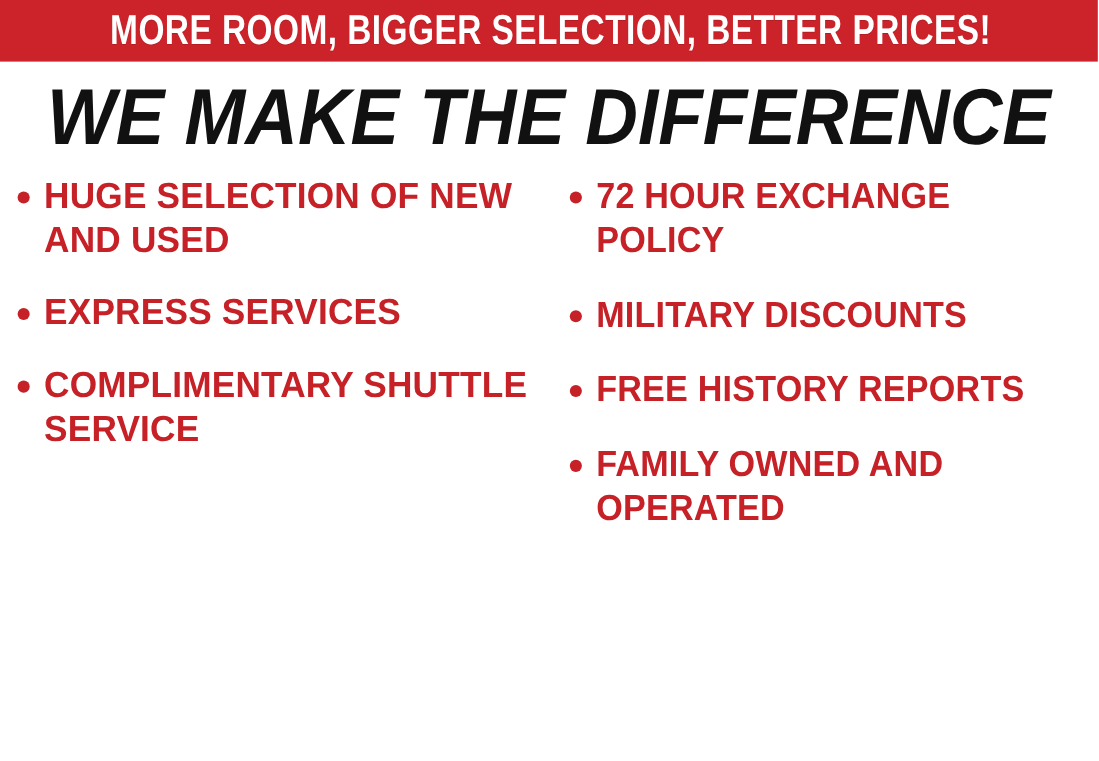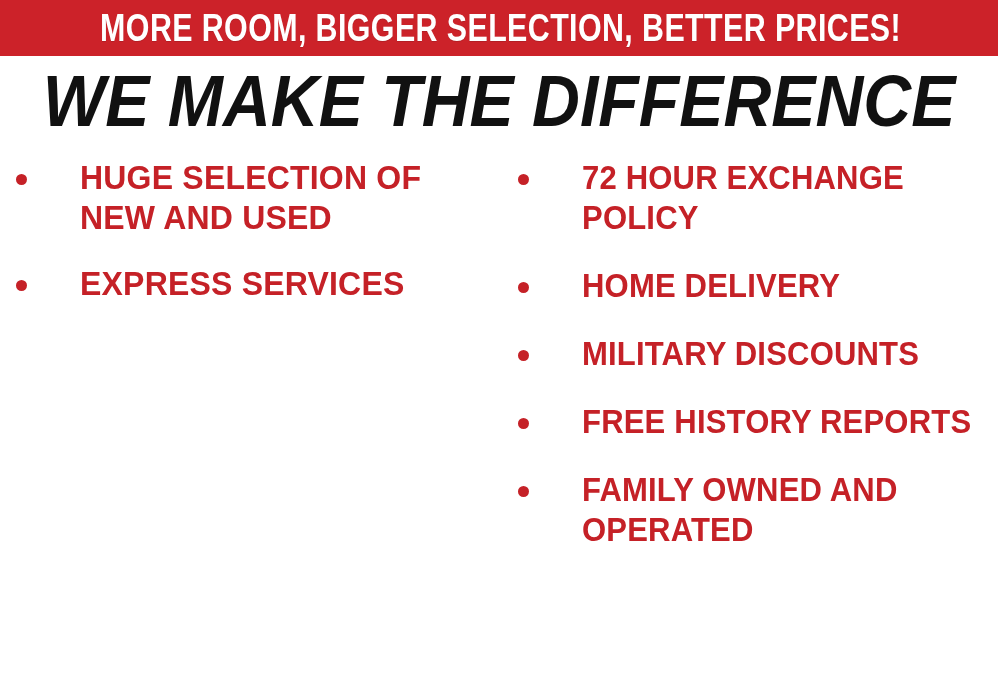--- a/index.html
+++ b/index.html
@@ -45,21 +45,21 @@
   }
 
   
   .headline {
     position: absolute;
     left: 0;
     top: 64px;
     width: 999px;
     height: 80px;
     display: flex;
-    align-items: flex-start;
+    align-items: flex-end;
     justify-content: center;
     overflow: hidden;
   }
   .headline-text {
     color: #111111;
     font-family: "Liberation Sans", sans-serif;
     font-weight: bold;
     font-style: italic;
     font-size: 72px;
     line-height: 74px;
@@ -83,21 +83,20 @@
     box-sizing: border-box;
     width: 50%;
   }
   .column-left  { padding-left: 16px;  padding-right: 6px; }
   .column-right { padding-left: 18px;  padding-right: 2px; }
 
   .bullet-item {
     display: flex;
     align-items: flex-start;
     margin-bottom: 26px;
-    gap: 40px;
   }
   .column-right .bullet-item { margin-bottom: 28px; }
 
   .bullet-dot {
     flex: 0 0 auto;
     width: 11px;
     height: 11px;
     border-radius: 50%;
     background: #c52127;
     margin-top: 16px;
@@ -141,34 +140,34 @@
         <span class="bullet-label">HUGE SELECTION OF NEW AND USED</span>
       </div>
 
       <div class="bullet-item">
         <span class="bullet-dot"></span>
         <span class="bullet-label">EXPRESS SERVICES</span>
       </div>
 
 
 
+      <div class="bullet-item">
+        <span class="bullet-dot"></span>
+        <span class="bullet-label">COMPLIMENTARY SHUTTLE SERVICE</span>
+      </div>
 
     </div>
 
     <div class="column column-right">
 
       <div class="bullet-item">
         <span class="bullet-dot"></span>
         <span class="bullet-label">72 HOUR EXCHANGE POLICY</span>
       </div>
 
-      <div class="bullet-item">
-        <span class="bullet-dot"></span>
-        <span class="bullet-label">HOME DELIVERY</span>
-      </div>
 
 
       <div class="bullet-item">
         <span class="bullet-dot"></span>
         <span class="bullet-label">MILITARY DISCOUNTS</span>
       </div>
 
       <div class="bullet-item">
         <span class="bullet-dot"></span>
         <span class="bullet-label">FREE HISTORY REPORTS</span>

